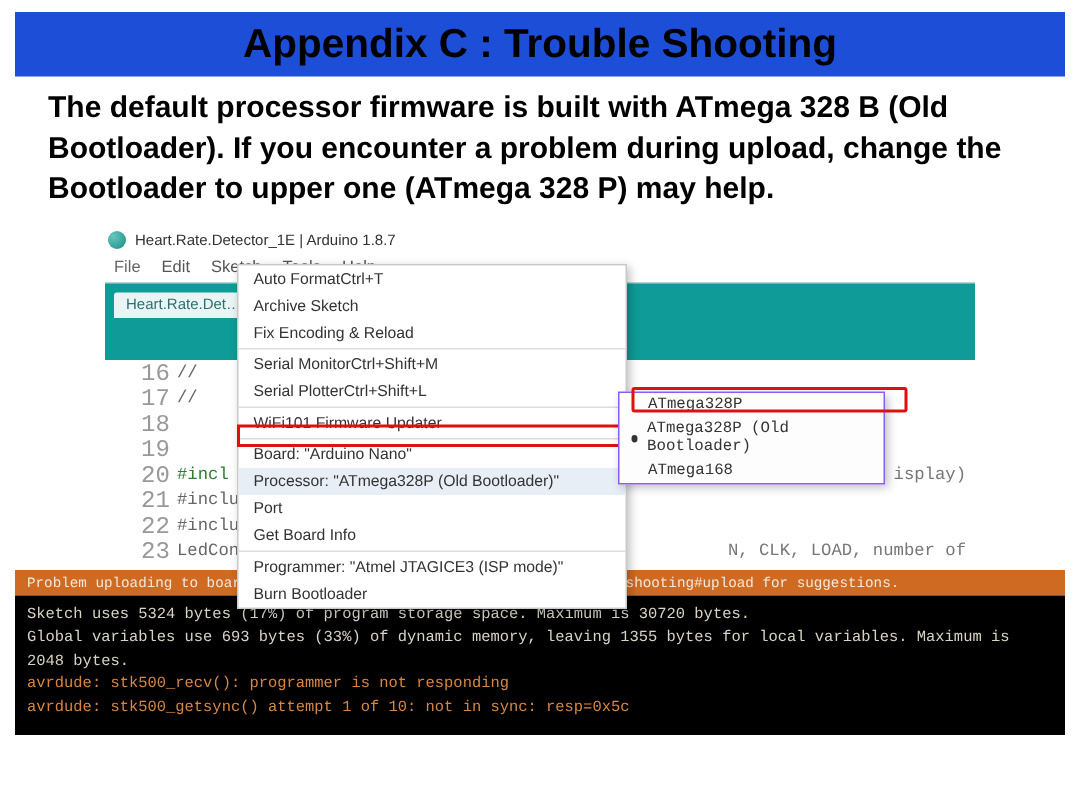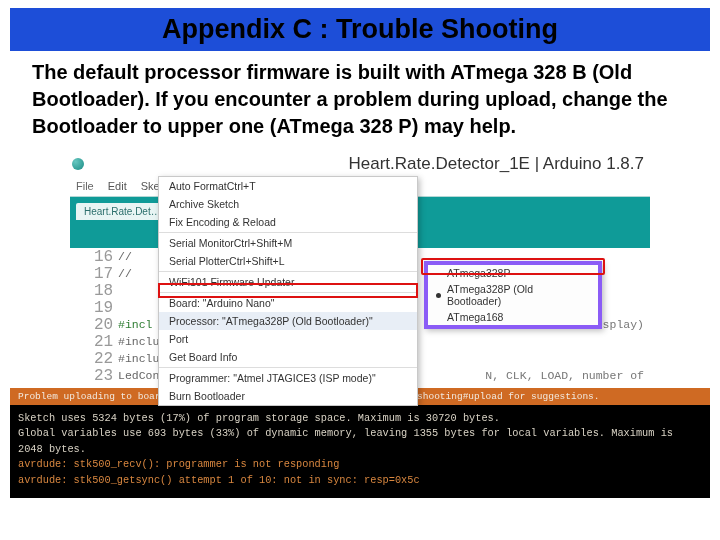--- a/index.html
+++ b/index.html
@@ -1,37 +1,37 @@
 <!DOCTYPE html>
 <html><head>
 <meta charset="utf-8">
 <style>
   * { box-sizing: border-box; margin: 0; padding: 0; }
   html, body { width: 720px; height: 540px; font-family: Arial, Helvetica, sans-serif; background: #fff; overflow: hidden; }
   .slide { width: 720px; height: 540px; background: #fff; position: relative; }
   .title-banner { background: #1d4ed8; color: #000; margin: 8px 10px 8px 10px; padding: 6px 0; text-align: center; font-size: 27px; font-weight: 700; }
   .bodytext { margin: 6px 32px 10px 32px; font-size: 20px; font-weight: 700; color: #000; line-height: 1.35; }
   .screenshot { margin: 0 70px 4px 70px; position: relative; }
-  .winrow { display: flex; align-items: center; gap: 6px; font-size: 17px; color: #333; padding: 4px 6px 4px 2px; justify-content: space-between; }
+  .winrow { display: flex; align-items: center; gap: 6px; font-size: 10px; color: #333; padding: 4px 6px 4px 2px; }
   .winicon { width: 12px; height: 12px; border-radius: 50%; background: radial-gradient(circle at 30% 30%, #66c7c0, #1a8b84); display: inline-block; }
   .menubar { display: flex; gap: 14px; font-size: 11px; color: #555; padding: 2px 6px 4px 6px; }
   .menubar span:first-child { color: #666; }
   .toolbar { background: #0f9b98; height: 52px; border-top: 1px solid #b5d8d6; }
   .tab { display: inline-block; background: #e8f5f4; color: #2c6f6c; font-size: 10px; padding: 3px 8px; margin: 6px 0 0 6px; border-radius: 2px 2px 0 0; }
   .codearea { background: #fff; font-family: "Consolas","Courier New",monospace; font-size: 11.5px; color: #666; }
   .codeline { display: flex; height: 17px; align-items: center; }
   .ln { width: 24px; text-align: left; color: #999; font-size: 16px; padding-right: 6px; margin-left: 24px; }
   .cd { flex: 1; white-space: pre; }
   .cd .kw { color: #2e7d32; }
   .dropdown { position: absolute; top: 26px; left: 88px; width: 260px; background: #fff; border: 1px solid #c9c9c9; box-shadow: 2px 2px 6px rgba(0,0,0,0.25); font-family: "Segoe UI", Arial, sans-serif; font-size: 10.5px; color: #333; z-index: 5; }
   .dropdown .mi { display: flex; justify-content: flex-start; padding: 3px 10px; }
   .dropdown .mi.hl { background: #e8eef6; }
   .dropdown .sep { border-top: 1px solid #ddd; margin: 1px 0; height: 0; }
   .redbox1 { position: absolute; border: 2px solid #d11; top: 133px; left: 88px; width: 260px; height: 15px; z-index: 6; pointer-events:none; }
-  .submenu { position: absolute; top: 111px; left: 354px; width: 178px; background: #fdfdfd; border: 4px solid #8b5cf6; box-shadow: 2px 2px 6px rgba(0,0,0,0.25); font-family: Liberation Sans, sans-serif; font-size: 10.5px; color: #333; z-index: 7; }
+  .submenu { position: absolute; top: 111px; left: 342px; width: 178px; background: #fdfdfd; border: 1px solid #8b5cf6; box-shadow: 2px 2px 6px rgba(0,0,0,0.25); font-family: Liberation Mono, monospace; font-size: 10.5px; color: #333; z-index: 7; }
   .submenu .mi { display:flex; align-items:center; gap:6px; padding: 2px 8px; }
   .submenu .bul { width:5px; height:5px; border-radius:50%; background:#333; display:inline-block; }
   .submenu .nobul { width:5px; height:5px; display:inline-block; }
   .redbox2 { position: absolute; border: 2px solid #d11; top: 108px; left: 351px; width: 184px; height: 17px; z-index: 8; pointer-events:none; border-radius:2px;}
   .errbar { background: #cf6a23; color: #f2e9df; font-family: "Courier New", monospace; font-size: 9.5px; padding: 3px 8px; margin: 0 10px; }
   .term { background: #000; color: #d8d2c4; font-family: "Courier New", monospace; font-size: 10.3px; padding: 6px 8px 10px 8px; margin: 0 10px; line-height: 1.5; }
   .term .orange { color: #d7863f; }
 </style>
 </head>
 <body>

